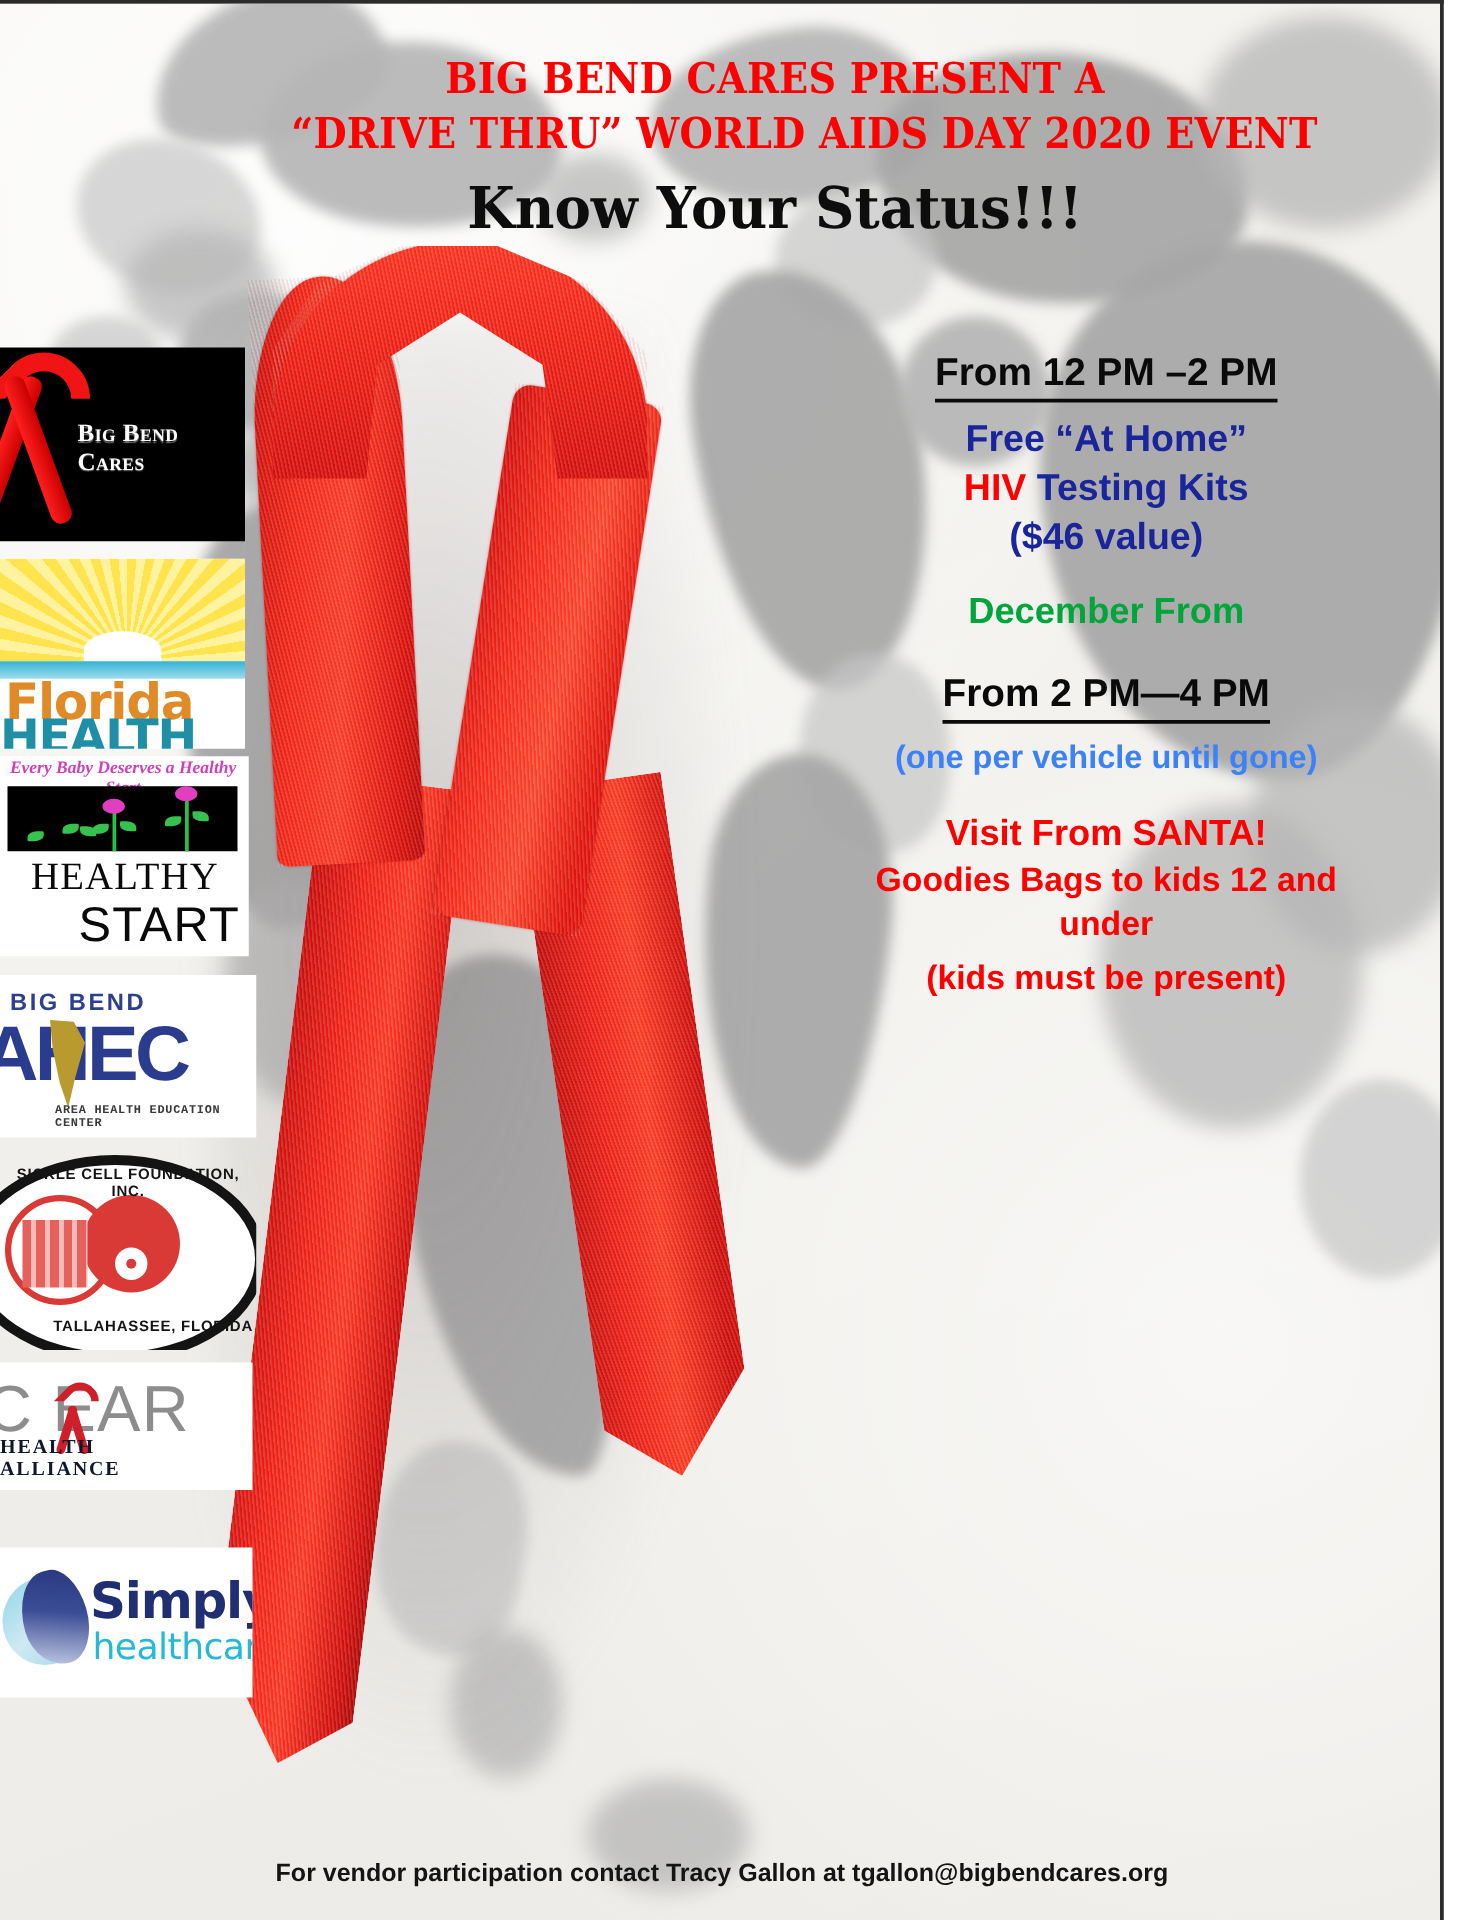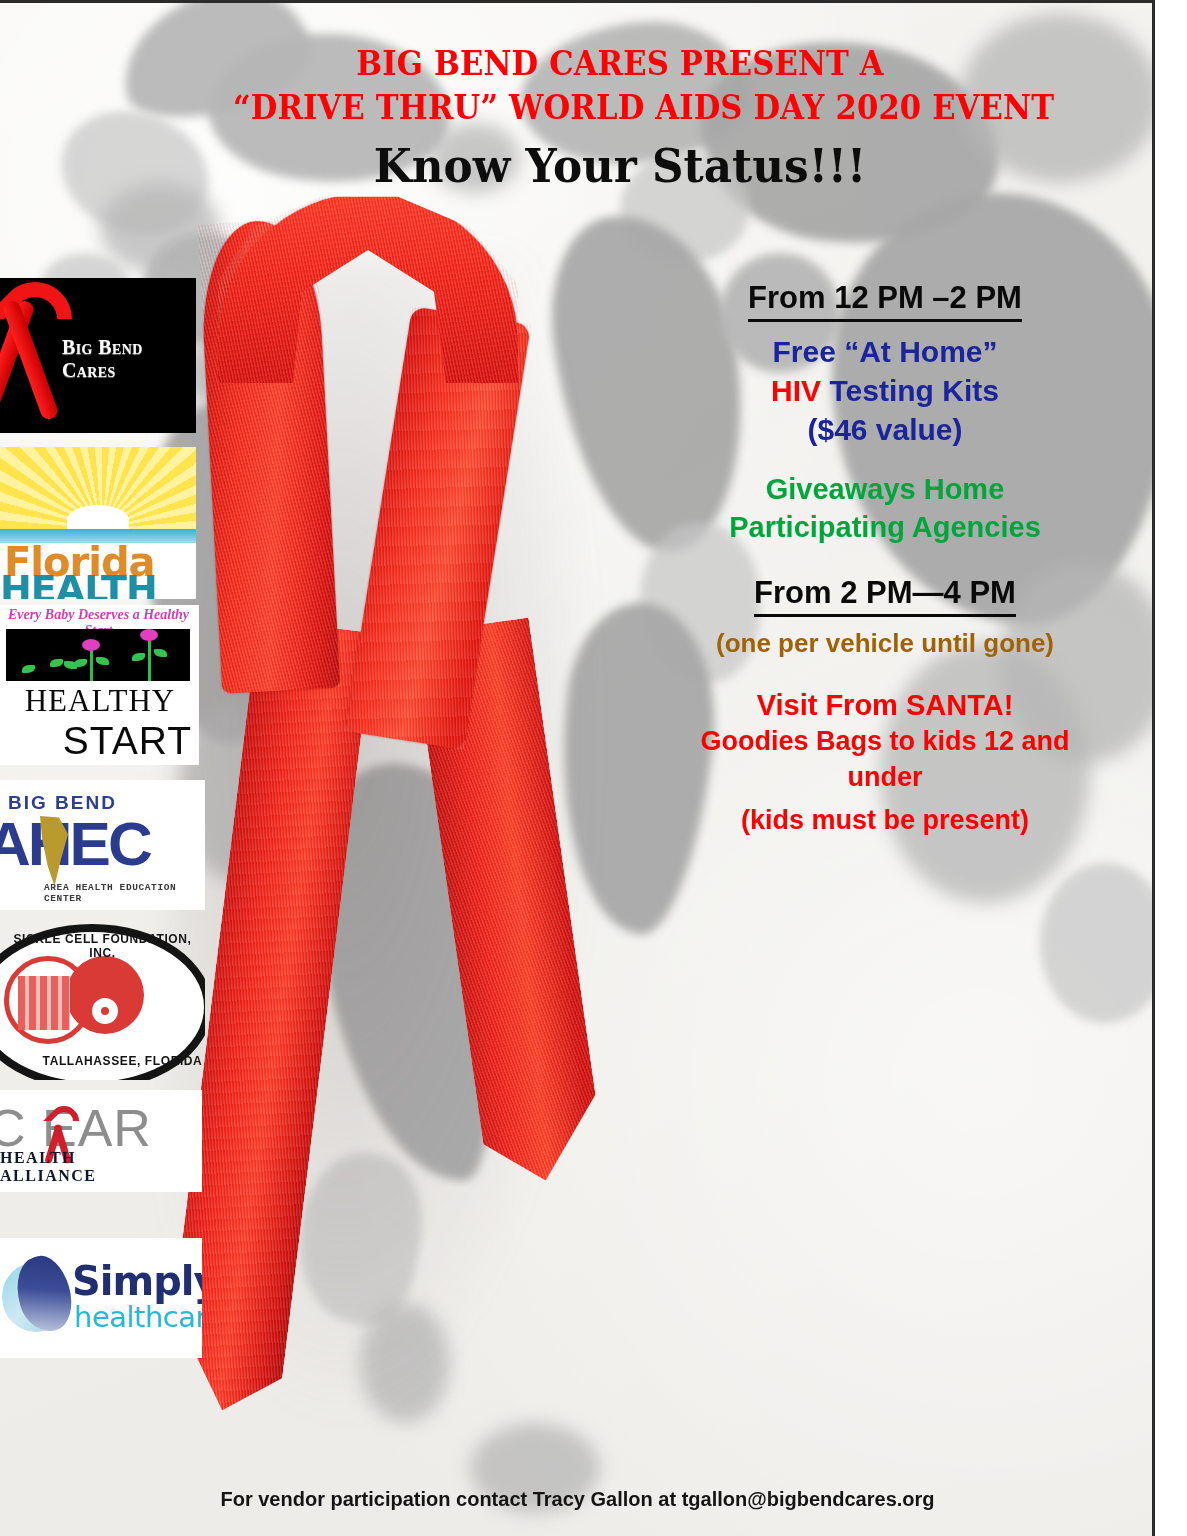--- a/index.html
+++ b/index.html
@@ -156,21 +156,21 @@
     color: #0a0a0a;
     display: inline-block;
     border-bottom: 3px solid #0a0a0a;
     padding-bottom: 1px;
     margin-bottom: 10px;
   }
   .t-blue  { font-size: 30px; color: #1a259b; }
   .t-red   { font-size: 30px; color: #FF0000; }
   .t-green { font-size: 29px; color: #00A63C; }
   .t-mag   { font-size: 28px; color: #CC00CC; }
-  .t-mag-sm{ font-size: 26px; color: #a16207; }
+  .t-mag-sm{ font-size: 26px; color: #3b82f6; }
   .t-red-b { font-size: 29px; color: #FF0000; }
   .t-red-s { font-size: 27px; color: #FF0000; }
 
   
   .venue {
     position: absolute;
     left: 510px;
     top: 1172px;
     width: 640px;
     text-align: center;
@@ -454,22 +454,21 @@
   <div class="info">
 
     <div class="grp">
       <div class="ln"><span class="t-head">From 12 PM –2 PM</span></div>
       <div class="ln t-blue">Free “At Home”</div>
       <div class="ln"><span class="t-red">HIV</span><span class="t-blue"> Testing Kits</span></div>
       <div class="ln t-blue">($46 value)</div>
     </div>
 
     <div class="grp" style="margin-top:-4px;">
-      <div class="ln t-green">Giveaways Home</div>
-      <div class="ln t-green">Participating Agencies</div>
+      <div class="ln t-green">December From</div>
     </div>
 
     <div class="grp" style="margin-top:10px;">
       <div class="ln"><span class="t-head">From 2 PM—4 PM</span></div>
       <div class="ln t-mag-sm">(one per vehicle until gone)</div>
     </div>
 
     <div class="grp" style="margin-top:14px;">
       <div class="ln t-red-b">Visit From SANTA!</div>
       <div class="ln t-red-s">Goodies Bags to kids 12 and</div>

